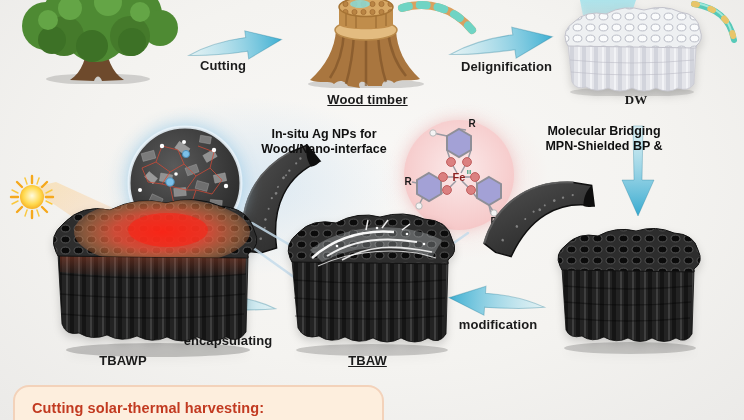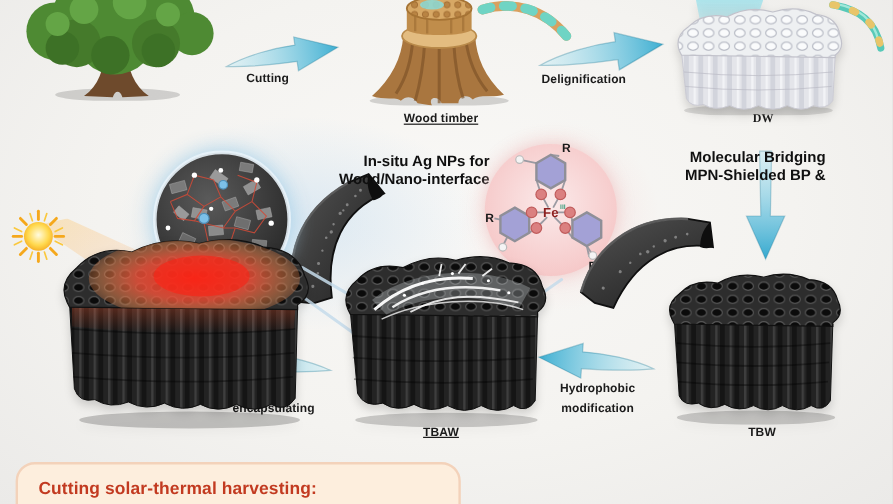--- a/index.html
+++ b/index.html
@@ -2,23 +2,23 @@
 <html style="--bg: #f4f3f0; --accent-arrow: #3eafd2; --label-text: #1b1b1b; --banner-bg: #fdeedd; --banner-border: #f3d2ba; --banner-text: #c23a20; --heat-glow: #ff3b24; --sun-core: #ffd23e; --mpn-pink: #f6caca; --fiber-teal: #5bcdbd;"><head>
 <meta charset="utf-8">
 <style>
   html,body{margin:0;padding:0;background:#d8d8d8;}
   #canvas{
     position:relative;width:744px;height:420px;overflow:hidden;
     background:radial-gradient(ellipse at 50% 42%, #f9f8f6 0%, #f4f3f0 55%, #ebeae8 100%);
     font-family:"Liberation Sans",sans-serif;
   }
   .abs{position:absolute;}
-  .lbl{position:absolute;color:var(--label-text,#1b1b1b);font-size:10px;font-weight:600;
+  .lbl{position:absolute;color:var(--label-text,#1b1b1b);font-size:13px;font-weight:600;
        text-align:center;line-height:16px;letter-spacing:.1px;}
-  .ann{position:absolute;color:#101010;font-size:12.5px;font-weight:700;text-align:right;line-height:15px;}
+  .ann{position:absolute;color:#101010;font-size:12.5px;font-weight:700;text-align:center;line-height:15px;}
   .glowblue{filter:drop-shadow(0 0 9px rgba(160,205,232,.95));}
   .glowpink{filter:drop-shadow(0 0 7px rgba(238,190,190,.8));}
   .softshadow{filter:drop-shadow(0 4px 4px rgba(0,0,0,.16));}
   .haze{position:absolute;border-radius:50%;pointer-events:none;}
   #banner{position:absolute;left:13px;top:385px;width:371px;height:64px;box-sizing:border-box;
     background:var(--banner-bg,#fdeedd);border:2px solid var(--banner-border,#f3d2ba);
     border-radius:16px;padding:13px 17px;}
   #banner .title{color:var(--banner-text,#c23a20);font-size:14.5px;font-weight:700;letter-spacing:.1px;}
   svg text{font-family:"Liberation Sans",sans-serif;}
 </style>
@@ -89,21 +89,21 @@
 
   <svg class="abs" style="left:447px;top:24px;transform:rotate(-8deg);" width="108" height="40" viewBox="0 0 100 36">
     <defs>
       <linearGradient id="arrG2" x1="0" y1="0" x2="1" y2="0">
         <stop offset="0" stop-color="#cdeef6" stop-opacity=".45"></stop>
         <stop offset="1" stop-color="#3eafd2"></stop>
       </linearGradient>
     </defs>
     <path d="M2,21 C20,14 44,11 62,11 L62,4 L98,18 L62,33 L62,25 C44,25 20,24 2,21 Z" fill="url(#arrG2)" stroke="rgba(35,125,155,.35)" stroke-width="1"></path>
   </svg>
-  <div class="lbl" style="left:424px;top:59px;width:125px;">Delignification</div>
+  <div class="lbl" style="left:444px;top:59px;width:125px;">Delignification</div>
 
   <svg class="abs softshadow" style="left:558px;top:0;" width="148" height="96" viewBox="0 0 148 96">
     <defs>
       <linearGradient id="beamG" x1="0" y1="0" x2="0" y2="1">
         <stop offset="0" stop-color="rgba(118,218,234,.55)"></stop>
         <stop offset="1" stop-color="rgba(118,218,234,0)"></stop>
       </linearGradient>
       <pattern id="dwHoles" width="13" height="11" patternUnits="userSpaceOnUse">
         <rect width="13" height="11" fill="#eef0f2"></rect>
         <ellipse cx="6.5" cy="5.5" rx="4.4" ry="3.4" fill="#fafbfc" stroke="#b9bcc6" stroke-width="1"></ellipse>
@@ -326,33 +326,31 @@
         <rect width="12" height="40" fill="#232323"></rect>
         <rect width="4" height="40" fill="#151515"></rect>
         <rect x="8" width="2" height="40" fill="#3e3e3e"></rect>
       </pattern>
     </defs>
     <ellipse cx="78" cy="126" rx="66" ry="6" fill="#000" opacity=".18"></ellipse>
     <path d="M10,46 L142,48 L140,112 Q134,122 124,116 Q112,123 100,116 Q88,123 76,116 Q64,122 52,115 Q40,121 30,114 Q18,117 14,108 Z" fill="url(#tbwRidge)" stroke="#0d0d0d" stroke-width=".8"></path>
     <path d="M12,64 Q78,70 140,64 M12,80 Q78,86 139,80 M13,96 Q78,102 138,96" stroke="rgba(0,0,0,.35)" stroke-width="1.5" fill="none"></path>
     <path d="M8,44 Q2,32 14,23 Q26,10 46,14 Q64,4 84,9 Q104,3 122,11 Q142,12 146,28 Q152,40 142,47 L142,50 L10,48 Z" fill="url(#tbwHoles)" stroke="#111" stroke-width="1"></path>
   </svg>
-  <div class="lbl" style="left:595px;top:353px;width:80px;">TBW</div>
 
   <svg class="abs" style="left:447px;top:282px;transform:scaleX(-1) rotate(-4deg);" width="100" height="38" viewBox="0 0 100 36">
     <defs>
       <linearGradient id="arrG3" x1="0" y1="0" x2="1" y2="0">
         <stop offset="0" stop-color="#cdeef6" stop-opacity=".45"></stop>
         <stop offset="1" stop-color="#3eafd2"></stop>
       </linearGradient>
     </defs>
     <path d="M2,21 C20,14 44,11 62,11 L62,4 L98,18 L62,33 L62,25 C44,25 20,24 2,21 Z" fill="url(#arrG3)" stroke="rgba(35,125,155,.35)" stroke-width="1"></path>
   </svg>
   <div class="lbl" style="left:438px;top:317px;width:120px;">
-    <div>Hydrophobic</div>
     <div>modification</div>
   </div>
 
   <svg class="abs softshadow" style="left:282px;top:206px;" width="182" height="150" viewBox="0 0 182 150">
     <defs>
       <pattern id="tbawHoles" width="13" height="11" patternUnits="userSpaceOnUse">
         <rect width="13" height="11" fill="#2d2d2d"></rect>
         <ellipse cx="6.5" cy="5.5" rx="4.4" ry="3.4" fill="#0b0b0b" stroke="#585858" stroke-width=".9"></ellipse>
       </pattern>
       <pattern id="tbawRidge" width="12" height="40" patternUnits="userSpaceOnUse">
@@ -435,20 +433,21 @@
     <ellipse cx="112" cy="160" rx="92" ry="7" fill="#000" opacity=".2"></ellipse>
     <path d="M12,64 L202,66 L200,142 Q192,154 180,147 Q166,155 151,147 Q136,155 121,147 Q106,154 91,146 Q76,153 61,145 Q46,151 33,143 Q20,146 16,134 Z" fill="url(#tbawpRidge)" stroke="#0d0d0d" stroke-width=".8"></path>
     <path d="M14,84 Q112,92 200,84 M14,104 Q112,112 199,104 M15,124 Q112,132 198,124" stroke="rgba(0,0,0,.35)" stroke-width="1.5" fill="none"></path>
     <path d="M14,66 L200,68 L199,84 Q110,92 14,82 Z" fill="url(#glowFront)"></path>
     <path d="M10,62 Q2,46 18,33 Q36,14 64,20 Q92,6 120,13 Q150,5 174,16 Q202,18 208,40 Q216,55 202,64 L202,68 L12,66 Z" fill="url(#tbawpHoles)" stroke="#111" stroke-width="1"></path>
     <g clip-path="url(#tbawpTopClip)">
       <ellipse cx="116" cy="42" rx="88" ry="34" fill="url(#glowG)"></ellipse>
       <ellipse cx="122" cy="40" rx="40" ry="17" fill="#ff1f12" opacity=".55"></ellipse>
     </g>
   </svg>
+  <div class="lbl" style="left:78px;top:353px;width:90px;">TBAWP</div>
 
   <svg class="abs" style="left:2px;top:168px;" width="60" height="62" viewBox="0 0 60 62">
     <defs>
       <radialGradient id="sunG" cx=".5" cy=".45" r=".6">
         <stop offset="0" stop-color="#fffbe0"></stop>
         <stop offset=".6" stop-color="#ffd94f"></stop>
         <stop offset="1" stop-color="#f5a81c"></stop>
       </radialGradient>
     </defs>
     <g stroke="#f5a81c" stroke-width="2.4" stroke-linecap="round">

